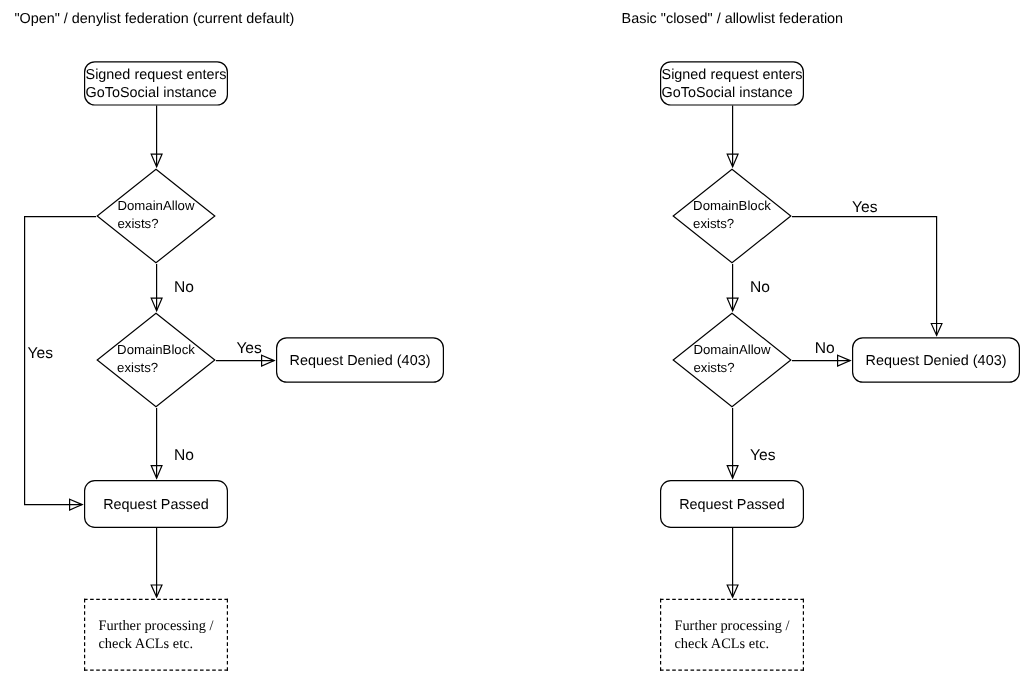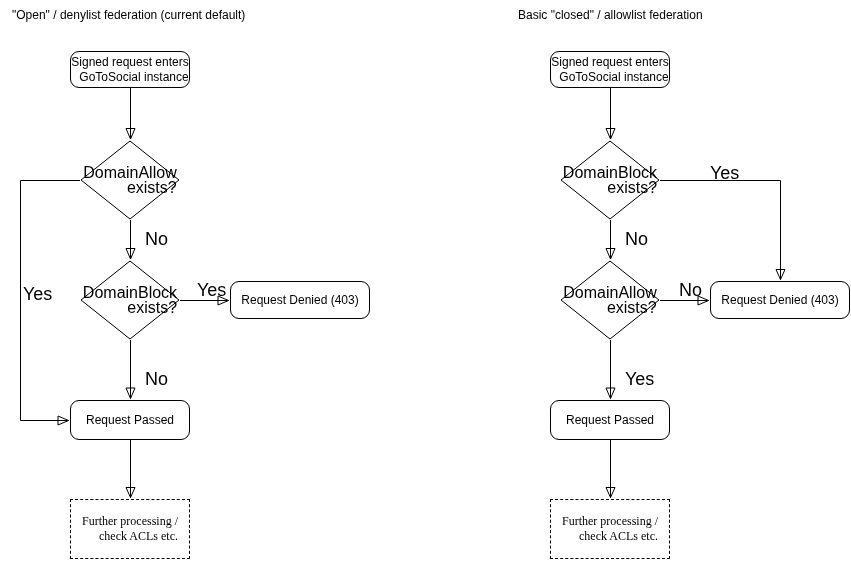--- a/index.html
+++ b/index.html
@@ -20,43 +20,43 @@
     white-space: nowrap;
   }
   .node {
     position: absolute;
     box-sizing: border-box;
     border: 1px solid #000000;
     background: #ffffff;
     display: flex;
     align-items: center;
     justify-content: center;
-    text-align: right;
+    text-align: left;
     font-size: 12px;
     line-height: 15px;
     white-space: pre-line;
   }
   .rounded { border-radius: 9px; }
   .dashedbox { border-style: dashed; font-family: Liberation Serif, serif; }
   .diamond { position: absolute; width: 100px; height: 80px; }
   .diamond svg { display: block; width: 100px; height: 80px; }
   .diamond .dtext {
     position: absolute;
     left: 0; top: 0; right: 0; bottom: 0;
     display: flex;
     align-items: center;
     justify-content: center;
-    text-align: right;
-    font-size: 16px;
+    text-align: left;
+    font-size: 11px;
     line-height: 15px;
     white-space: pre-line;
   }
   .edge-label {
     position: absolute;
-    font-size: 18px;
+    font-size: 13px;
     line-height: 14px;
     white-space: nowrap;
   }
   
   .l-title   { left: 12px;  top: 8px; }
   .l-start   { left: 70px;  top: 51px;  width: 120px; height: 37px; }
   .l-d1      { left: 80px;  top: 140px; }
   .l-d2      { left: 80px;  top: 260px; }
   .l-denied  { left: 230px; top: 281px; width: 140px; height: 38px; }
   .l-passed  { left: 70px;  top: 400px; width: 120px; height: 40px; }

